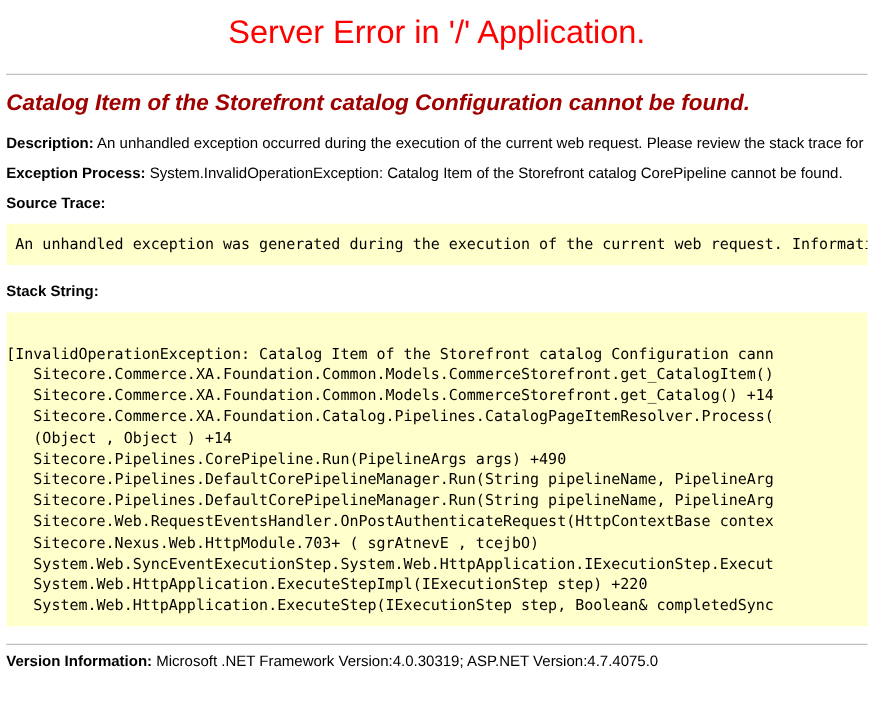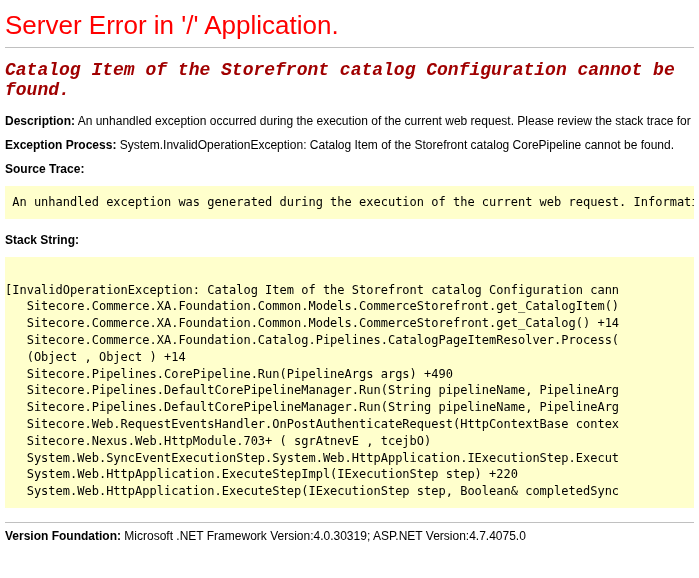--- a/index.html
+++ b/index.html
@@ -7,29 +7,30 @@
       margin: 0;
       padding: 0 5px;
       background: #ffffff;
       font-size: 14px;
     }
     h1 {
       font-family: "Trebuchet MS", Verdana, Arial, sans-serif;
       font-weight: normal;
       color: red;
       font-size: 26px;
-      margin: 10px 0 6px 0;
+      margin: 10px 0 18px 0;
+      text-align: center;
     }
     .title-hr {
       border: none;
       border-top: 1px solid #c0c0c0;
       margin: 0 0 12px 0;
     }
     h2 {
-      font-family: Liberation Mono, monospace;
+      font-family: Liberation Sans, sans-serif;
       font-style: italic;
       font-weight: bold;
       color: #a00000;
       font-size: 18px;
       margin: 6px 0 14px 0;
     }
     .label {
       font-weight: bold;
       font-size: 12px;
       text-align: right;
@@ -99,14 +100,14 @@
    Sitecore.Web.RequestEventsHandler.OnPostAuthenticateRequest(HttpContextBase contex
    Sitecore.Nexus.Web.HttpModule.703+ ( sgrAtnevE , tcejbO)
    System.Web.SyncEventExecutionStep.System.Web.HttpApplication.IExecutionStep.Execut
    System.Web.HttpApplication.ExecuteStepImpl(IExecutionStep step) +220
    System.Web.HttpApplication.ExecuteStep(IExecutionStep step, Boolean&amp; completedSync
 </div>
 
 <hr class="bottom-hr">
 
 <div class="version">
-  <span class="label">Version Foundation:</span><span> Microsoft .NET Framework Version:4.0.30319; ASP.NET Version:4.7.4075.0</span>
+  <span class="label">Version Information:</span><span> Microsoft .NET Framework Version:4.0.30319; ASP.NET Version:4.7.4075.0</span>
 </div>
 
 </body></html>

